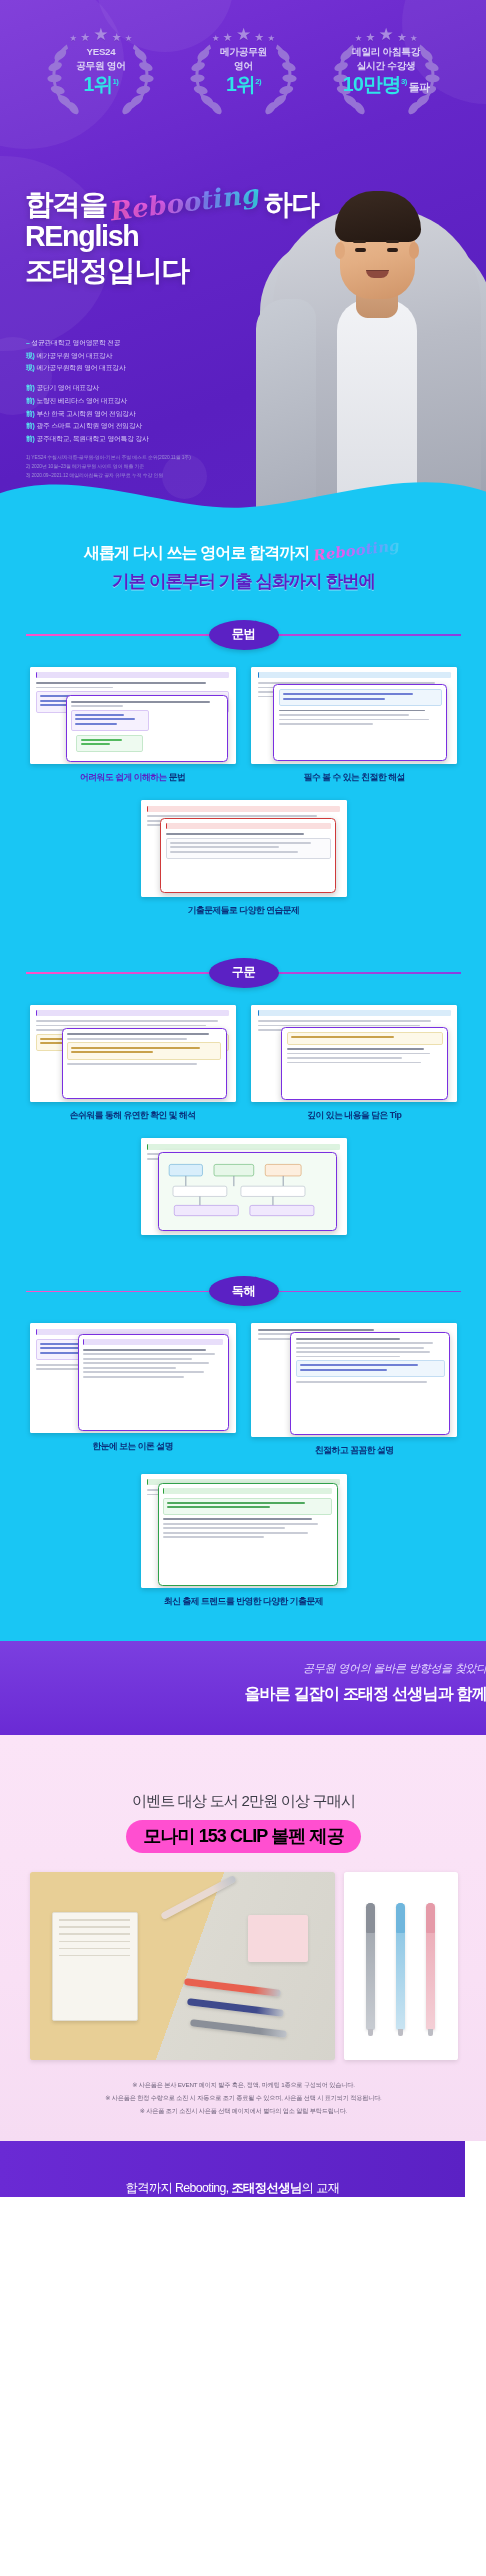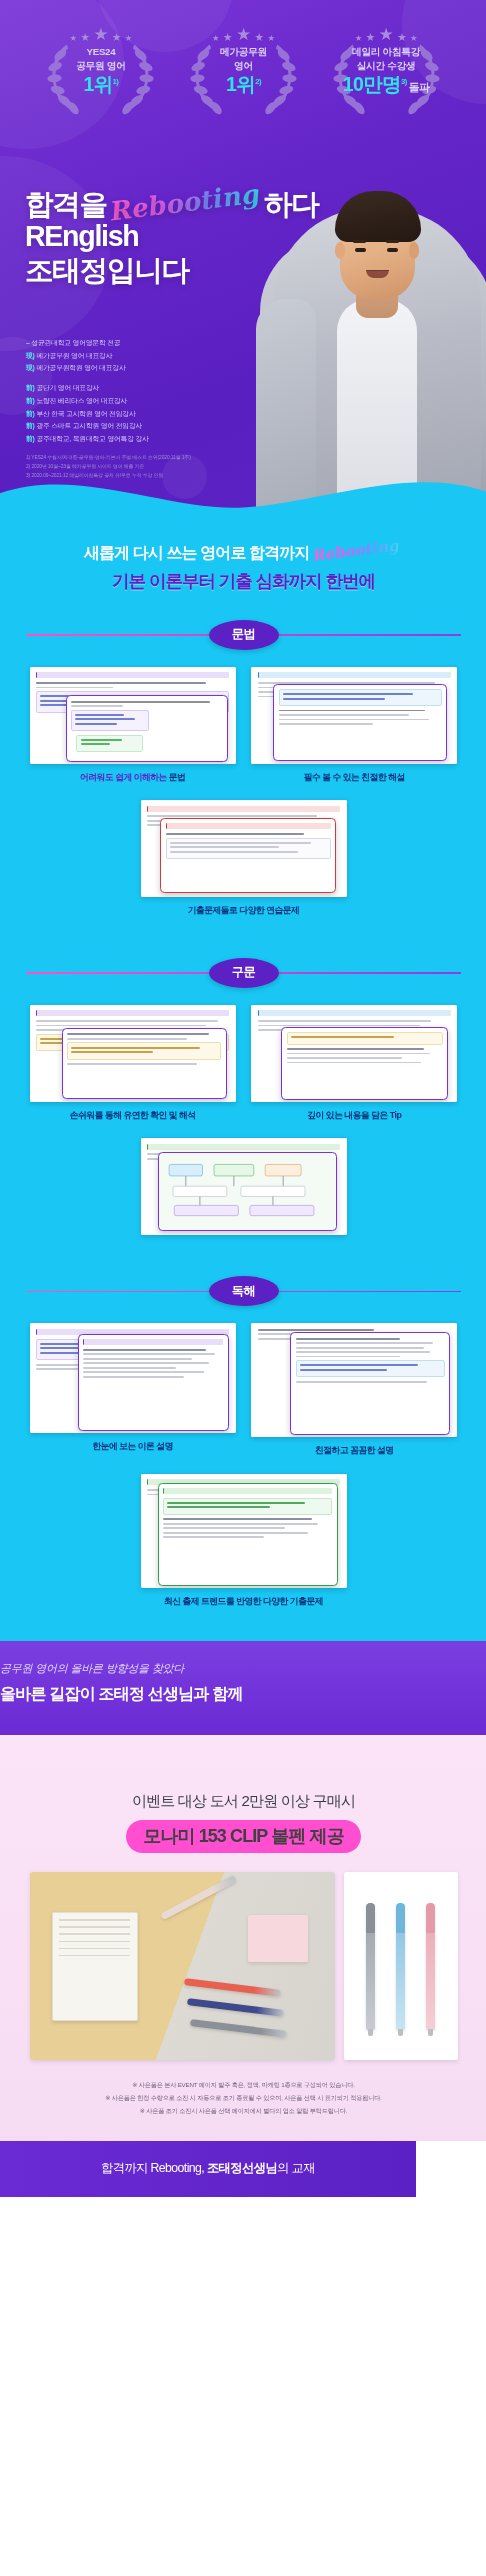--- a/index.html
+++ b/index.html
@@ -134,30 +134,30 @@
   .box.tint-p{background:#f6f1fe;border-color:#d9c7f5}
   .box.tint-b{background:#eef6fd;border-color:#c3ddf3}
   .box.tint-y{background:#fdf8e8;border-color:#ecdfae}
   .box.tint-g{background:#eefaf0;border-color:#c5e8cb}
   .caption{margin-top:7.1px;text-align:center;font-size:8.8px;font-weight:700;
      color:#5b21c4;letter-spacing:-0.5px;line-height:1.4;}
   .caption .hl{color:#0a2f7a;}
 
   
   .quote{width:487px;background:linear-gradient(180deg,#19c6f4 0%,#19c6f4 6%,#7b3fe0 6%,#6a2ad4 100%);
-     padding:26px 0 30px;text-align:left;position:relative;}
+     padding:26px 0 30px;text-align:right;position:relative;}
   .quote .q1{font-family:"DejaVu Serif",serif;font-style:italic;font-size:11px;color:#e3d6ff;
      letter-spacing:-0.3px;margin-bottom:7.8px;}
   .quote .q2{font-size:16px;font-weight:800;color:#fff;letter-spacing:-0.8px;}
 
   
   .event{width:487px;background:linear-gradient(180deg,#fbe4f7 0%,#f9e0f5 60%,#f6dcf3 100%);
      padding:28.6px 0 23.4px;text-align:center;}
   .event .e1{font-size:15px;color:#3b3b46;letter-spacing:-0.8px;font-weight:500;margin-top:28px;}
-  .event .e2{display:inline-block;margin-top:9px;font-size:18px;font-weight:800;color:#404040;
+  .event .e2{display:inline-block;margin-top:9px;font-size:18px;font-weight:800;color:#000000;
      letter-spacing:-0.9px;background:#ff4fd0;border-radius:17px;padding:3.9px 17px 5.2px;}
   .pens{display:flex;justify-content:center;gap:9px;margin-top:19.5px;padding:0 19.5px;}
   .pen-photo{background:#fff;border-radius:2.6px;overflow:hidden;box-shadow:0 1.3px 4.5px rgba(0,0,0,.1);}
   .pen-photo.big{width:305px;height:188px;position:relative;
      background:linear-gradient(110deg,#e8cf96 0%,#e8cf96 52%,#dcdad2 52%,#d6d4cc 100%);}
   .pen-photo.small{width:114px;height:188px;position:relative;background:#fff;}
   .memo{position:absolute;left:22px;top:40px;width:86px;height:109px;background:#f7f5ef;
      border:0.6px solid #e2ded2;border-radius:1.9px;box-shadow:0 1.3px 3.9px rgba(0,0,0,.12);}
   .memo .ml{height:1.3px;background:#dcd8cc;margin:5.8px 6.5px;}
   .sticky{position:absolute;right:27px;top:43px;width:60px;height:47px;background:#f7d9dd;
@@ -165,22 +165,22 @@
   .pen-h{position:absolute;height:7.1px;border-radius:3.9px;box-shadow:0 1.3px 3.2px rgba(0,0,0,.15);}
   .pen-v{position:absolute;width:9.7px;border-radius:4.5px 4.5px 1.9px 1.9px;box-shadow:0 1.3px 3.2px rgba(0,0,0,.12);}
   .pen-v .cap{position:absolute;top:0;left:0;right:0;height:30px;border-radius:4.5px 4.5px 1.3px 1.3px;}
   .pen-v .tip{position:absolute;bottom:-5.2px;left:2.6px;width:4.5px;height:6.5px;background:#bdbdc4;
      border-radius:0 0 1.9px 1.9px;}
 
   .notes{padding:18px 26px 0;}
   .notes p{font-size:6.2px;color:#6a5f78;line-height:2.1;letter-spacing:-0.2px;}
 
   
-  .footer{width:416px;height:56px;background:linear-gradient(90deg,#6a2ad4,#5b21c4);
-     display:flex;align-items:center;justify-content:center;}
+  .footer{width:465px;height:56px;background:linear-gradient(90deg,#6a2ad4,#5b21c4);
+     display:flex;align-items:flex-end;justify-content:center;}
   .footer .ftxt{font-size:12.3px;color:#fff;letter-spacing:-0.6px;font-weight:500;}
   .footer .ftxt b{font-weight:800;}
 </style>
 </head>
 <body>
 
 <div class="page">
 
   <section class="hero">
     <div class="blob blob-a"></div>

